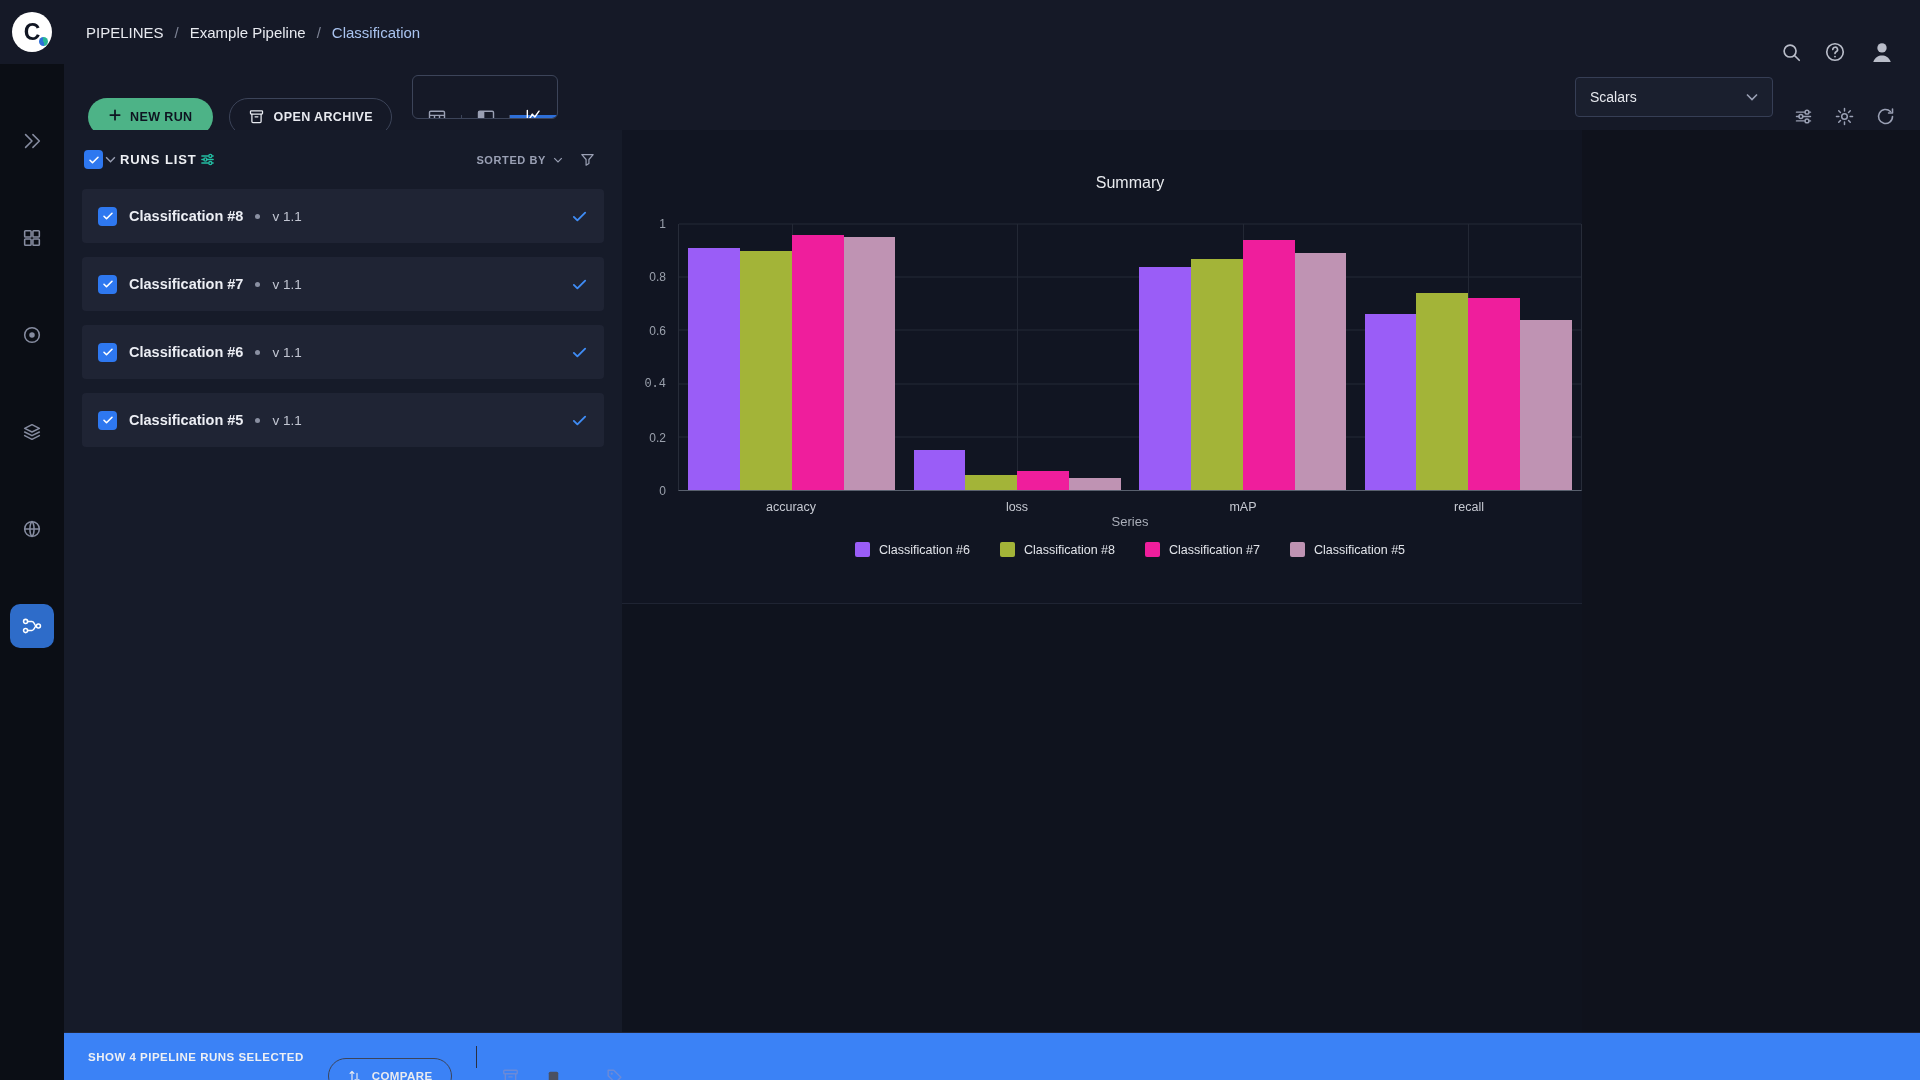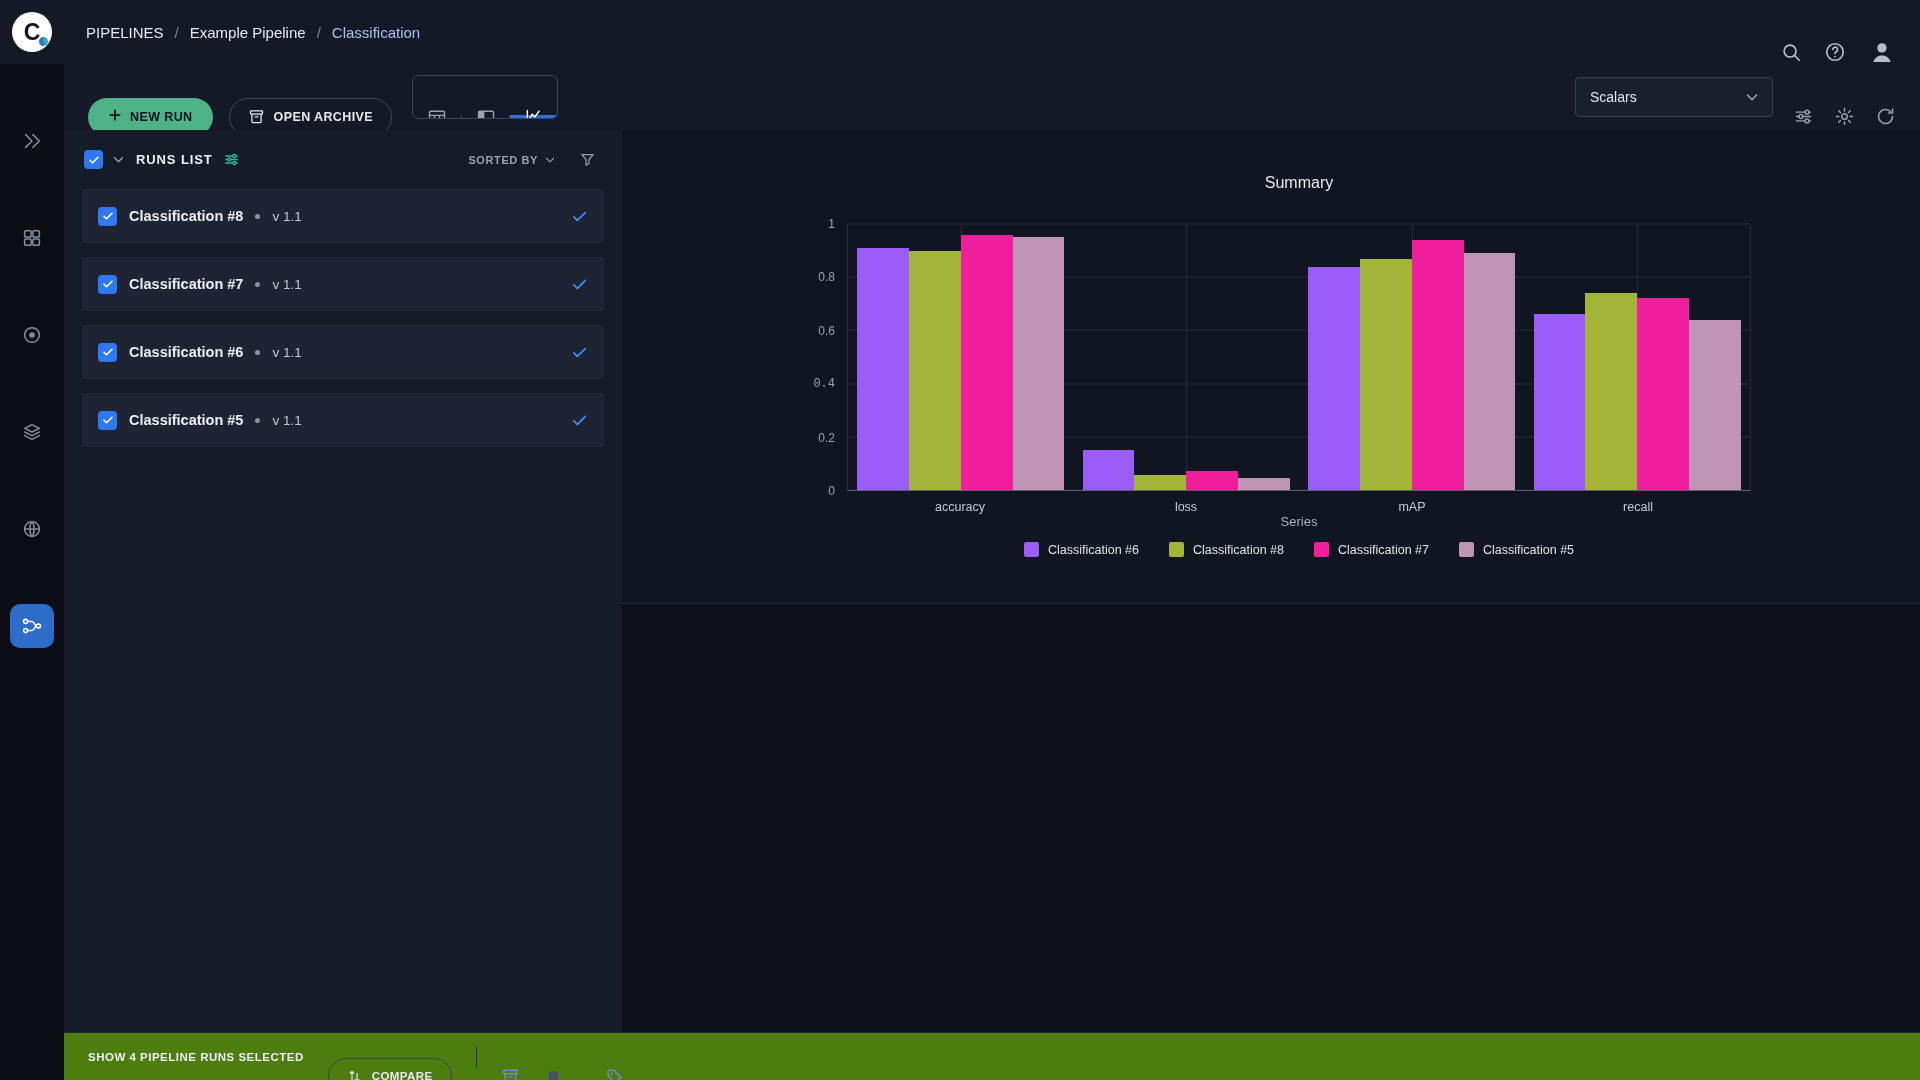--- a/index.html
+++ b/index.html
@@ -39,37 +39,37 @@
   .seg + .seg { border-left:1px solid #3c4459; }
   .seg.active { background:#2e6fd8; color:#ffffff; }
   .toolbar-right { margin-left:auto; display:flex; align-items:center; gap:20px; }
   .select { width:198px; height:40px; background:#1a1f2e; border:1px solid #363e55; border-radius:4px;
             display:flex; align-items:center; justify-content:space-between; padding:0 14px; font-size:14px; color:#e6e8ee; }
   .tool-icon { color:#9aa0b4; display:flex; align-items:center; }
 
   
   .workspace { flex:1; display:flex; overflow:hidden; }
   .runs-panel { width:558px; background:#161b29; display:flex; flex-direction:column; }
-  .runs-header { padding:20px 20px 14px 20px; display:flex; align-items:center; gap:10px; }
+  .runs-header { padding:20px 20px 14px 20px; display:flex; align-items:center; gap:2px; }
   .checkbox { width:19px; height:19px; background:#2e78f0; border-radius:4px; display:flex; align-items:center; justify-content:center; flex:none; }
   .runs-title { font-size:13px; font-weight:700; letter-spacing:.9px; color:#eef0f4; margin-left:2px; }
   .teal-icon { color:#23bfa3; display:flex; }
   .sorted-by { margin-left:auto; display:flex; align-items:center; gap:7px; font-size:11px; font-weight:700;
                letter-spacing:.6px; color:#9aa0b4; }
   .funnel { color:#9aa0b4; display:flex; margin-left:14px; margin-right:6px; }
   .runs-list { flex:1; overflow:hidden; padding-top:6px; }
   .run-row { height:54px; background:#1f2434; border-radius:4px; margin:0 18px 14px 18px;
              display:flex; align-items:center; padding:0 16px; gap:12px; }
   .run-name { font-size:14.5px; font-weight:700; color:#eceef4; }
   .run-dot { width:5px; height:5px; border-radius:50%; background:#8a90a2; flex:none; }
   .run-version { font-size:13.5px; color:#c2c6d2; }
   .run-check { margin-left:auto; color:#3f8cf5; display:flex; }
 
   
-  .main-area { flex:1; display:flex; flex-direction:column; background:#0f131e; }
+  .main-area { flex:1; display:flex; flex-direction:row; background:#0f131e; }
   .chart-card { height:474px; background:#111522; border-bottom:1px solid #1f2433; }
   .chart-wrapper { width:960px; margin:0 auto; padding-top:44px; }
   .chart-title { margin-left:56px; width:904px; text-align:center; font-size:16px; font-weight:500;
                  color:#e8eaee; margin-bottom:32px; }
   .plot-row { display:flex; }
   .y-axis { width:56px; position:relative; height:267px; }
   .ytick { position:absolute; right:12px; transform:translateY(50%); font-size:12px; color:#9aa0ac; }
   .plot { position:relative; width:904px; height:267px; border-bottom:1px solid #59606e;
           border-left:1px solid #272c39; border-right:1px solid #272c39; }
   .hgrid { position:absolute; left:0; right:0; height:1px; background:#252a37; transform:translateY(50%); }
@@ -81,21 +81,21 @@
   .x-labels { margin-left:56px; width:904px; display:flex; margin-top:9px; }
   .xlab { flex:1; text-align:center; font-size:12.5px; color:#c6c9d2; }
   .x-axis-title { margin-left:56px; width:904px; text-align:center; font-size:13px; color:#aaaeb9; }
   .legend { margin-left:56px; width:904px; display:flex; justify-content:center; align-items:center;
             gap:30px; margin-top:13px; }
   .legend-item { display:flex; align-items:center; gap:9px; font-size:12.5px; color:#e2e4ea; }
   .swatch { width:15px; height:15px; border-radius:2px; flex:none; }
   .empty-area { flex:1; background:#0f121c; }
 
   
-  .bottombar { height:48px; background:#4d7c0f; border-top:1px solid #20253a;
+  .bottombar { height:48px; background:#3b82f6; border-top:1px solid #20253a;
                display:flex; align-items:center; gap:24px; padding:8px 24px; }
   .selection-label { font-size:11.5px; font-weight:700; letter-spacing:.5px; color:#eef0f4; }
   .btn-compare { height:36px; border:1px solid #3c4459; border-radius:18px; padding:0 18px;
                  display:flex; align-items:center; gap:10px; font-size:11.5px; font-weight:700;
                  letter-spacing:.4px; color:#e8eaf0; }
   .foot-divider { width:1px; height:22px; background:#2a3042; }
   .foot-icon { display:flex; align-items:center; }
   .foot-icon.archive { color:#6b8ad8; }
   .foot-icon.stop { color:#4a5062; }
   .foot-icon.tag { color:#6b8ad8; margin-left:18px; }

